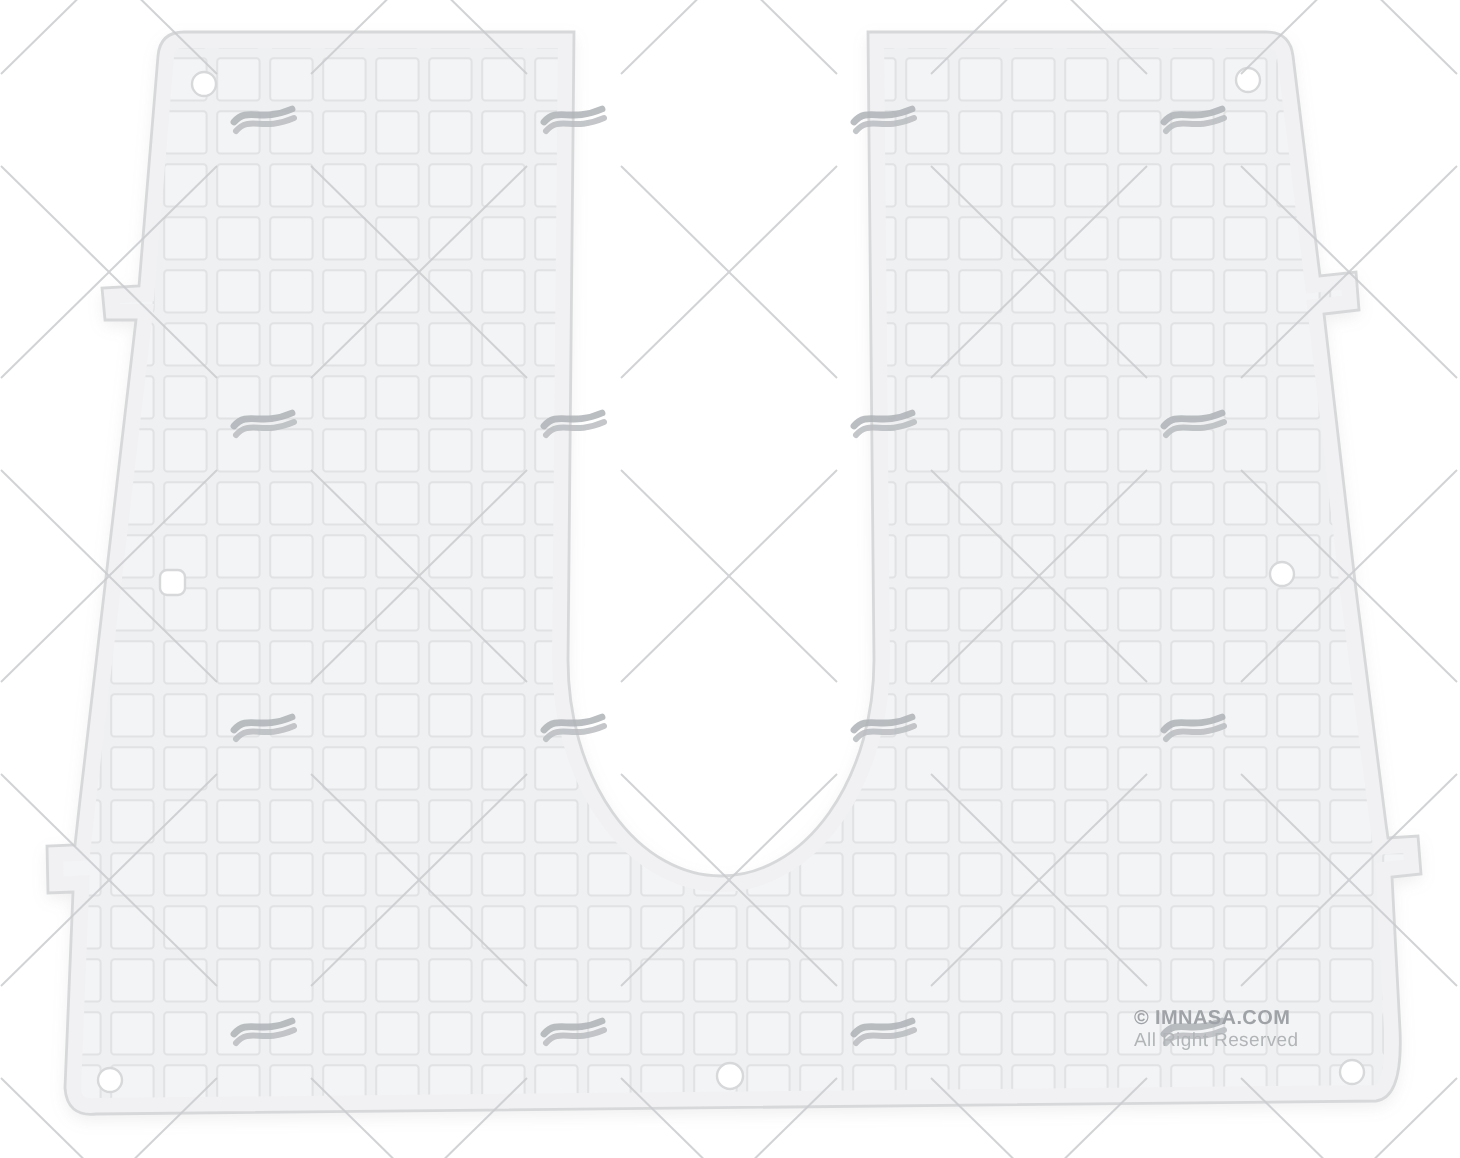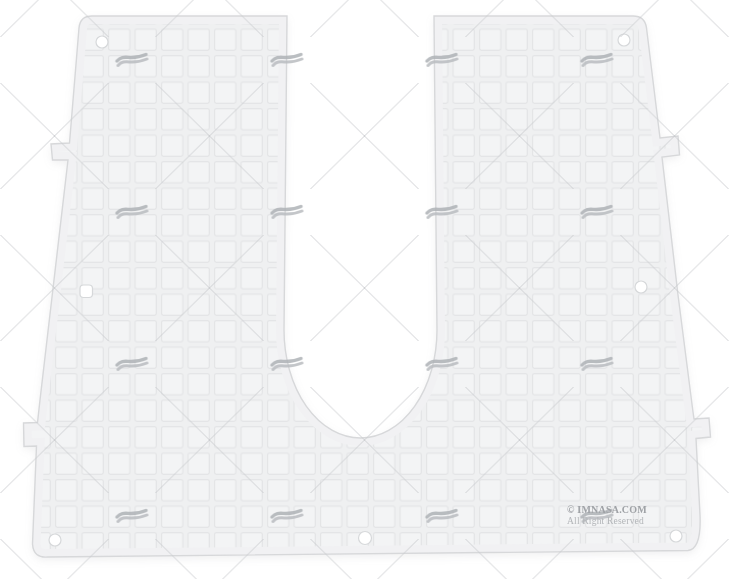--- a/index.html
+++ b/index.html
@@ -1,21 +1,21 @@
 <!DOCTYPE html>
 <html><head>
 <meta charset="utf-8">
 <style>
   html,body{margin:0;padding:0;background:#fff;}
   .stage{
     position:relative;
     width:730px;height:579px;
     background:#000000;
     overflow:hidden;
-    font-family:Liberation Serif, serif;
+    font-family:Liberation Sans, sans-serif;
   }
   .photo-svg{position:absolute;left:0;top:0;width:730px;height:579px;display:block;}
   .copyright{
     position:absolute;
     left:567px;top:505px;
     color:#9fa2a6;
     font-size:10px;
     line-height:10.5px;
     letter-spacing:0.2px;
     user-select:none;

